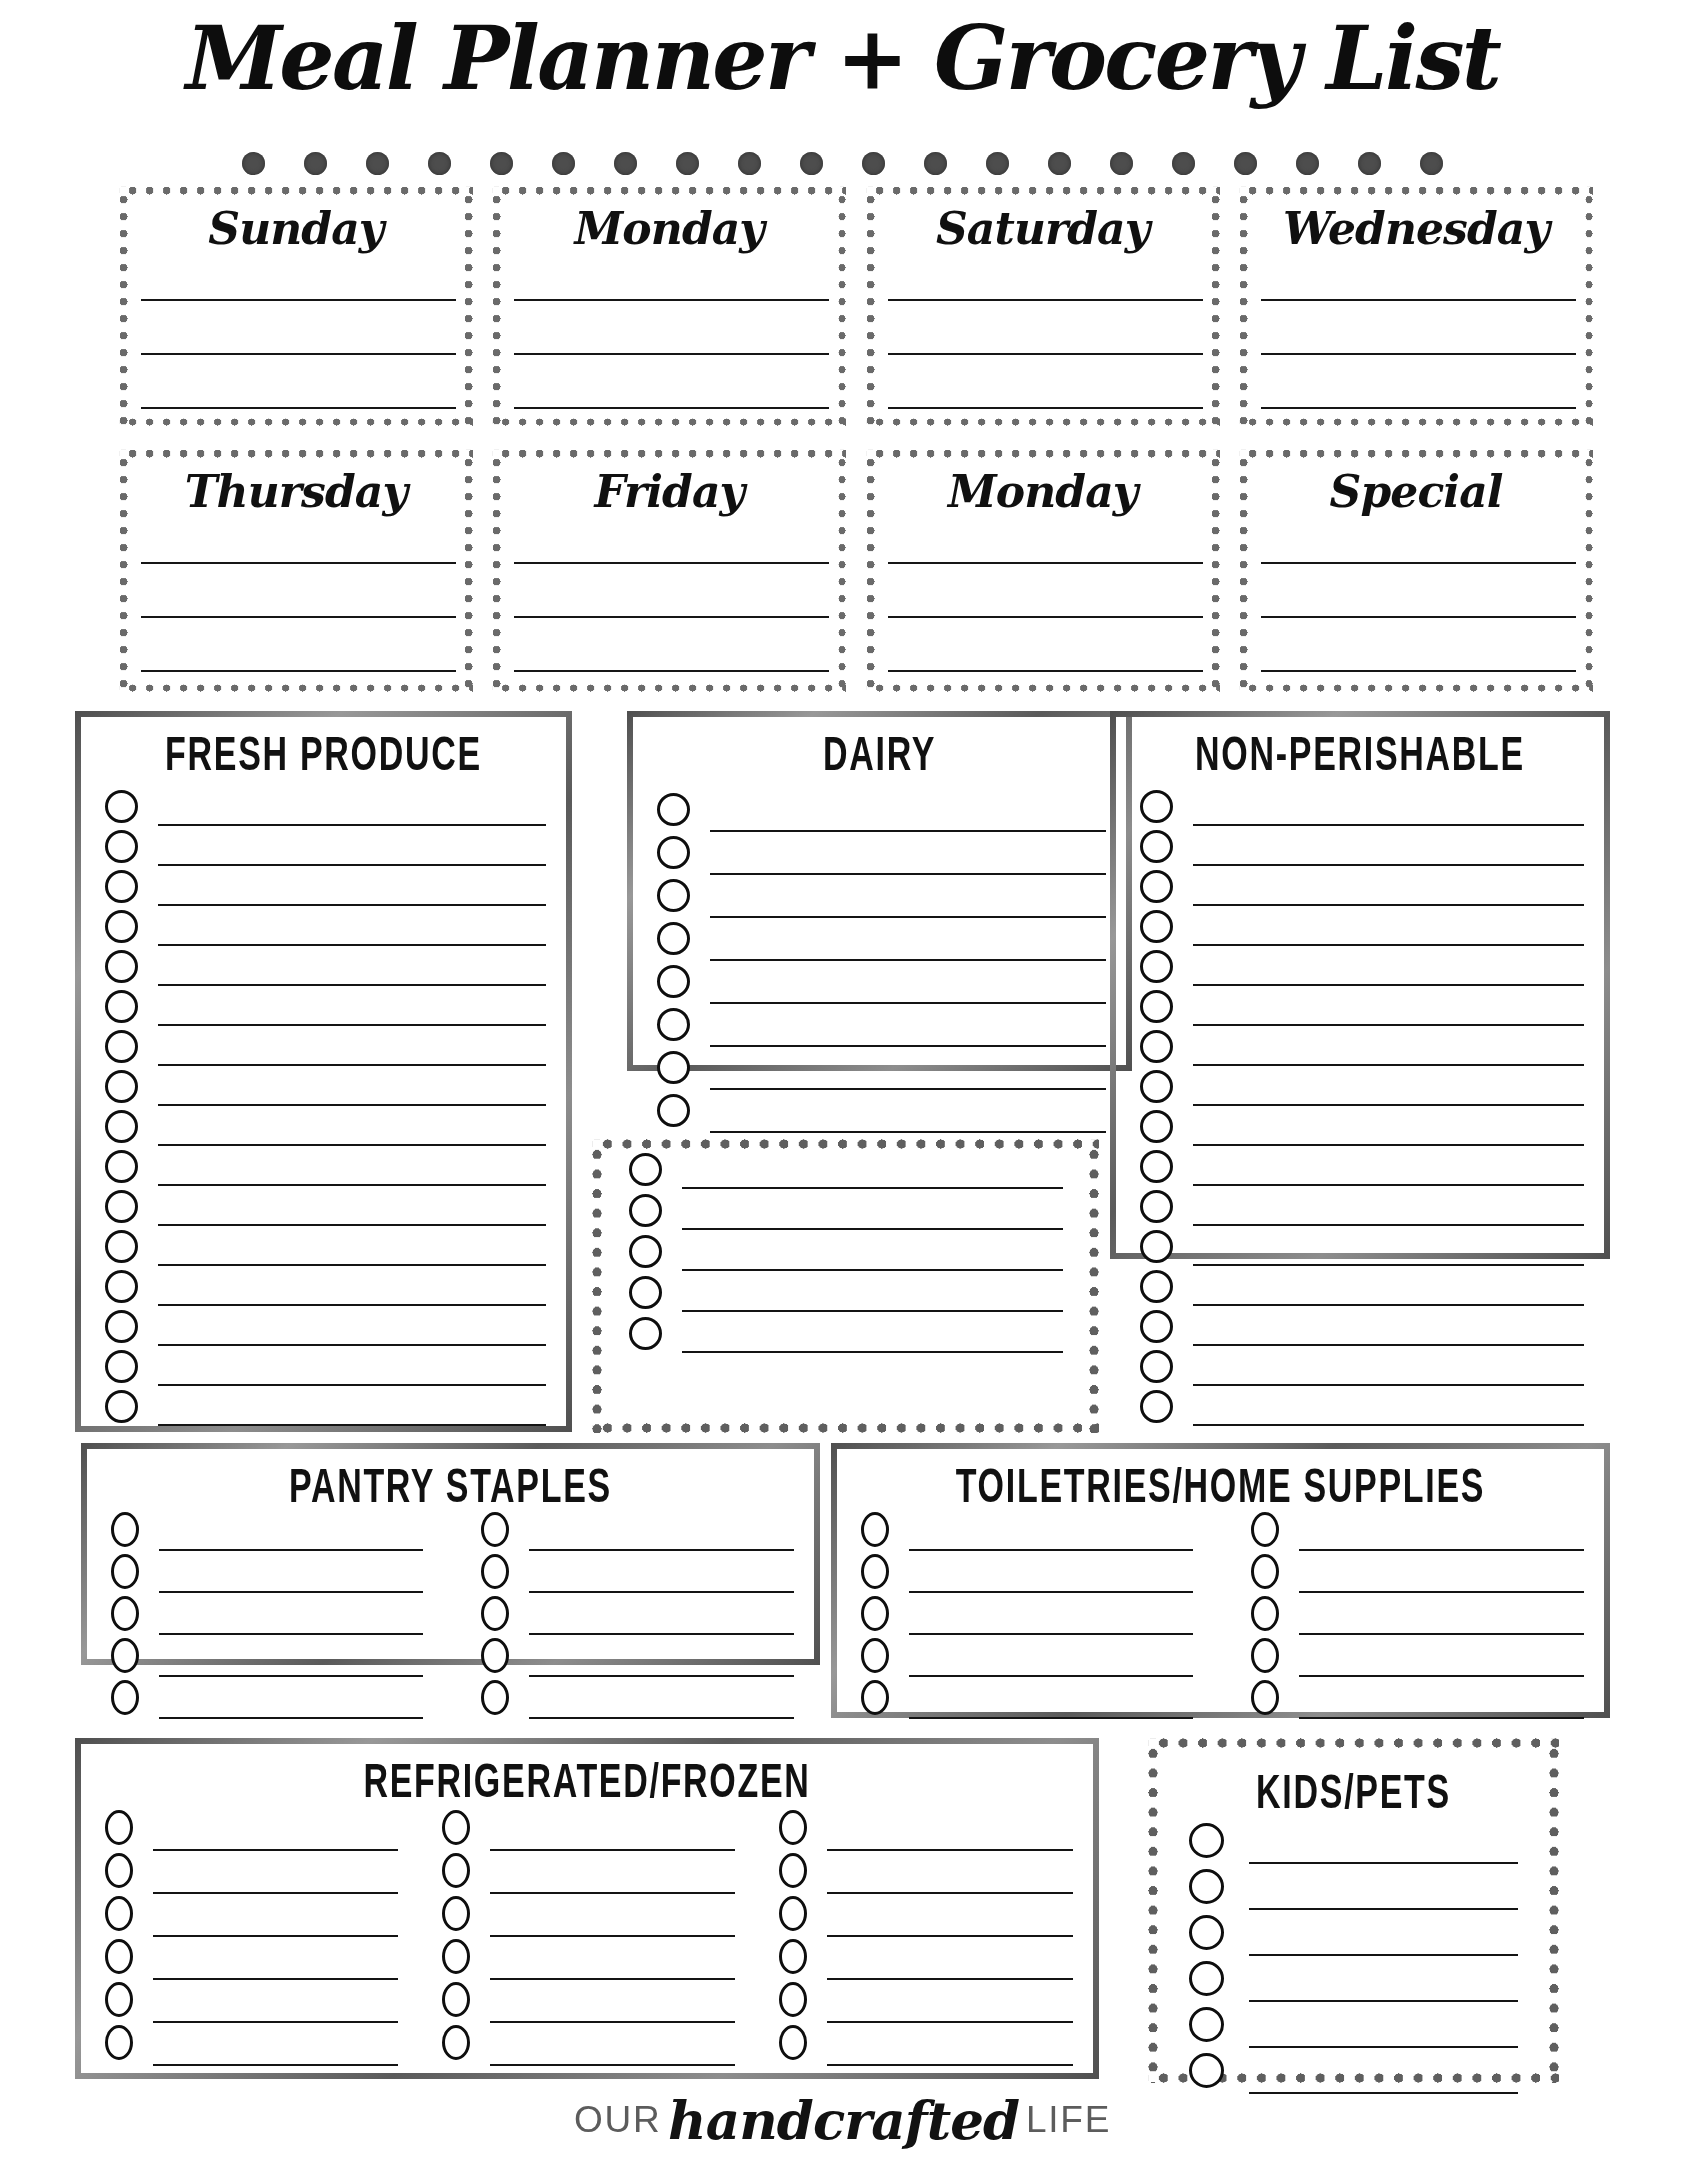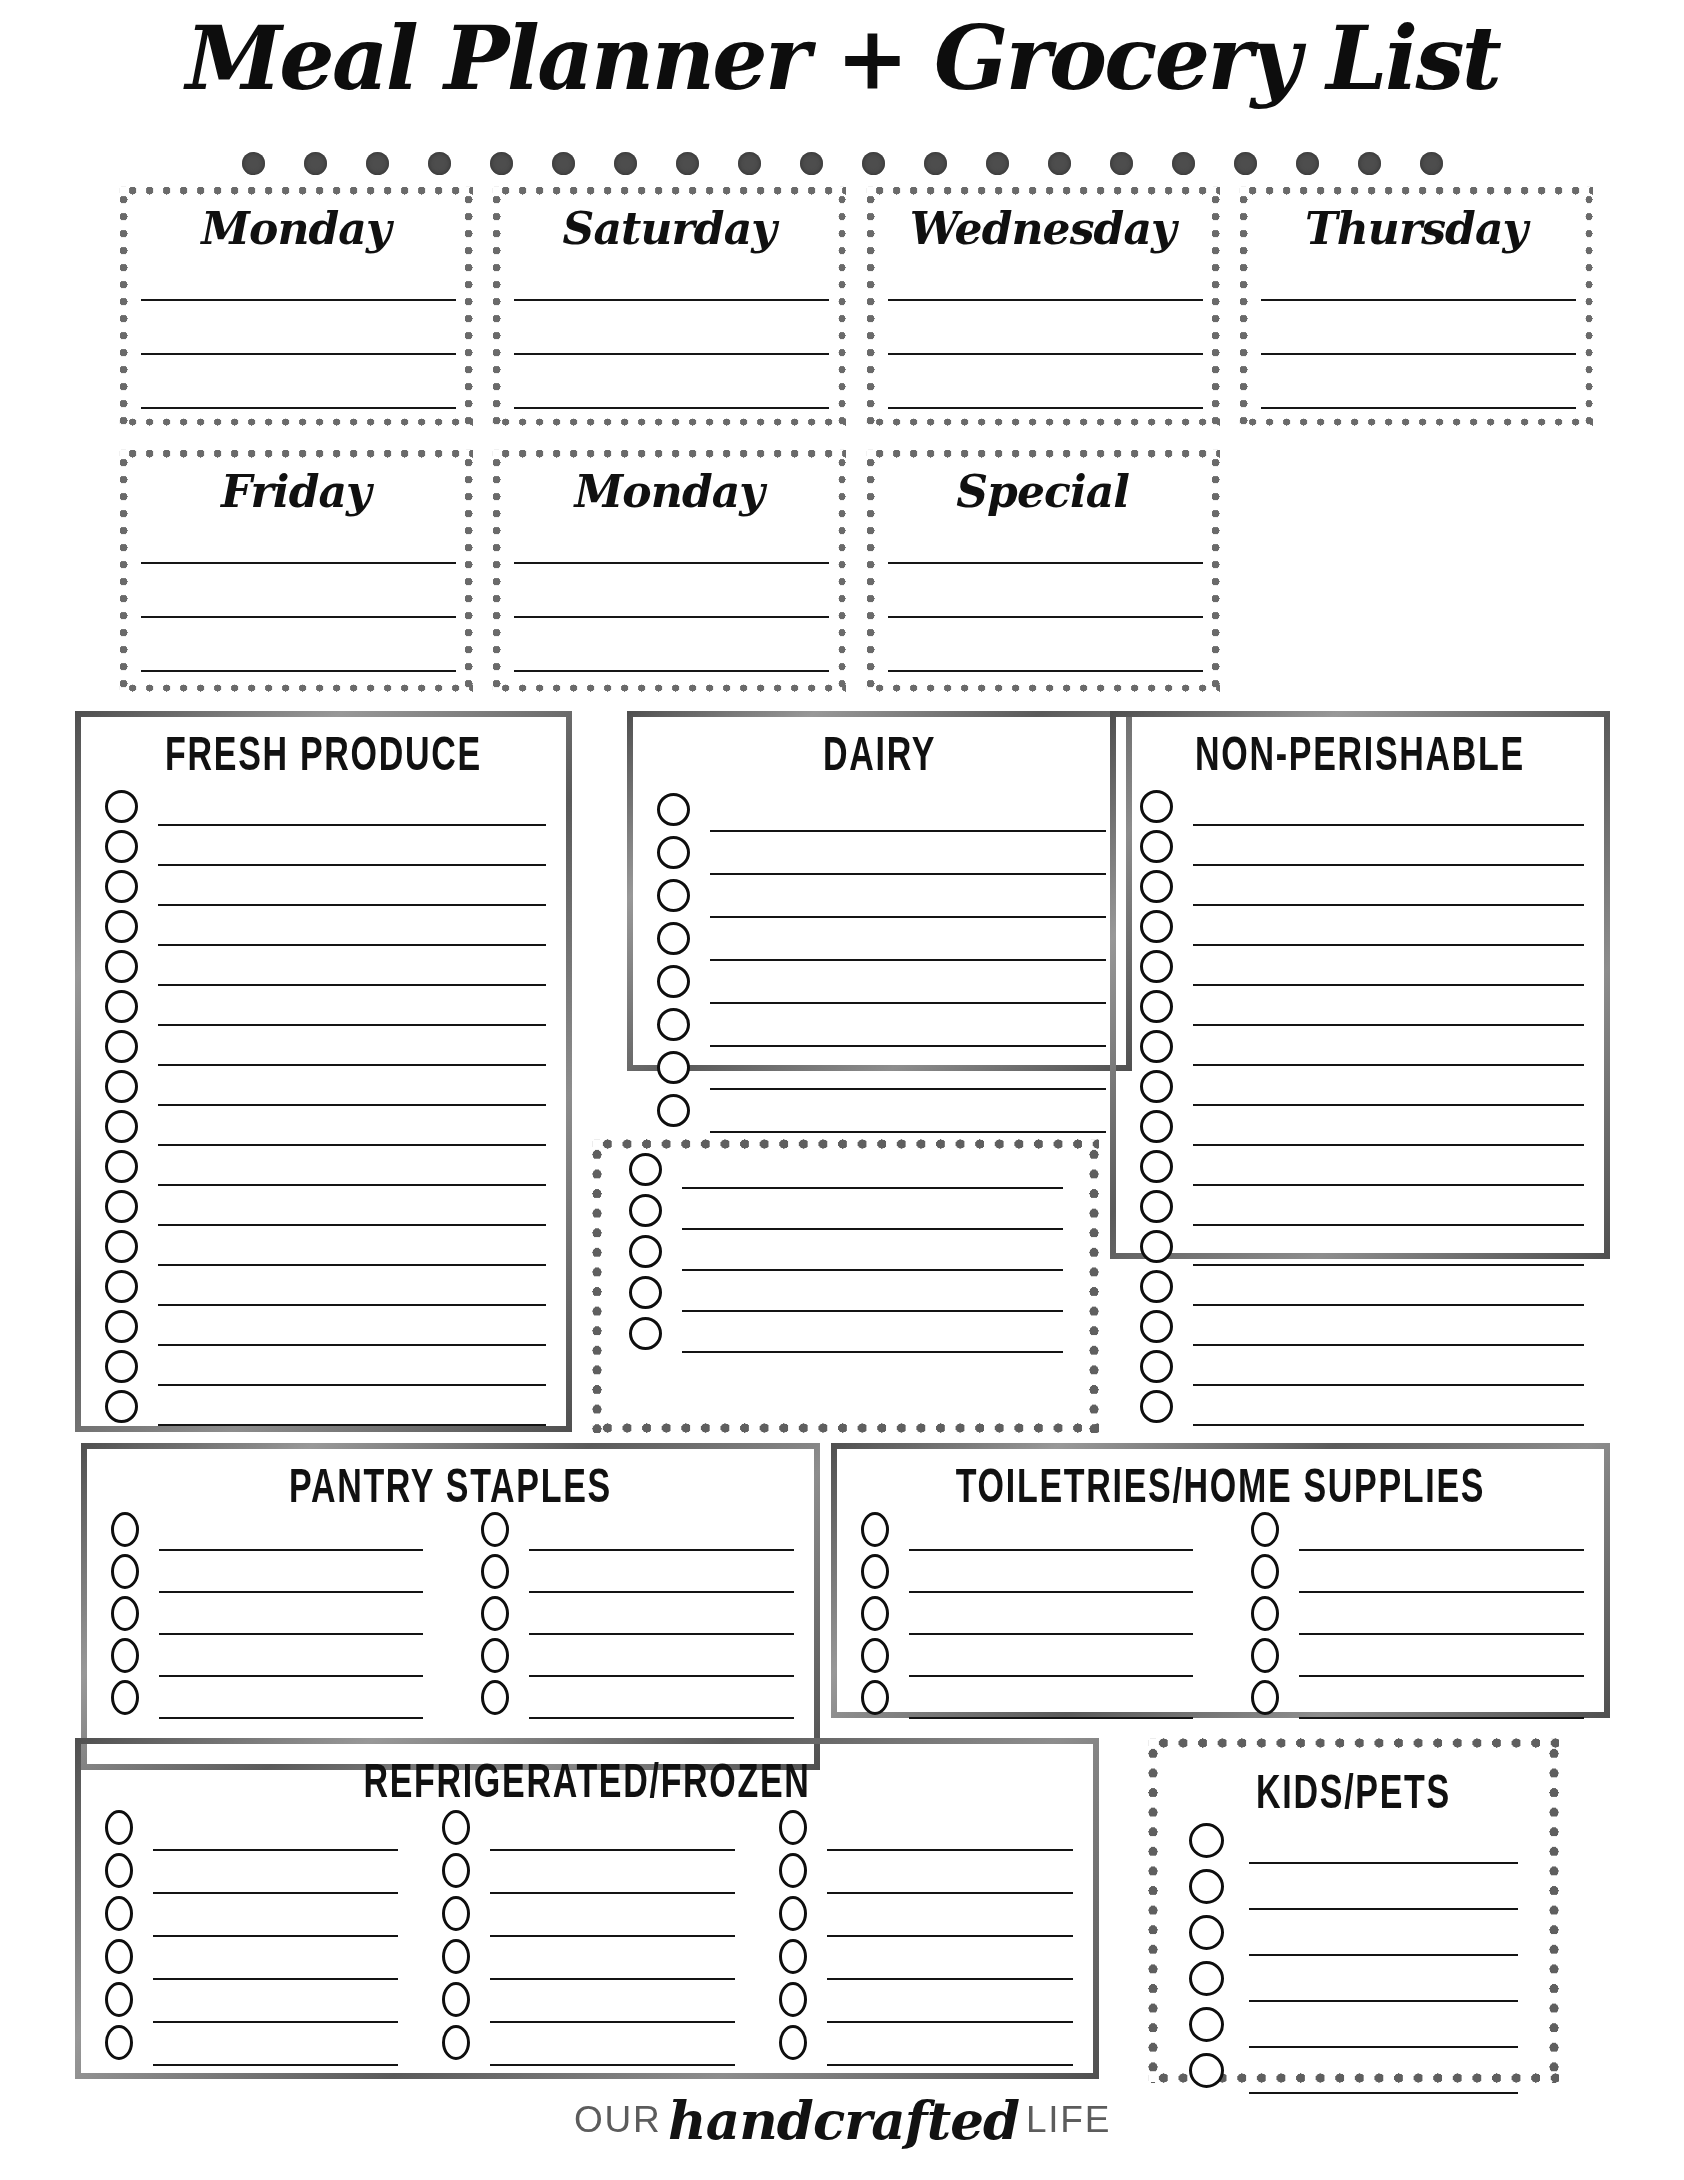--- a/index.html
+++ b/index.html
@@ -59,21 +59,21 @@
   
   .sec{position:absolute;box-sizing:border-box;}
   .solid{
     border:6.8px solid transparent;
     border-image:linear-gradient(135deg,#4e4e4e,#989898 22%,#5a5a5a 48%,#8d8d8d 72%,#4f4f4f) 8;
   }
   #box-fresh {left:75px;  top:711px;  width:497px; height:721px;}
   #box-dairy {left:627px; top:711px;  width:505px; height:360px;}
   #box-meat  {left:592px; top:1139px; width:507px; height:294px;}
   #box-nonper{left:1110px;top:711px;  width:500px; height:548px;}
-  #box-pantry{left:81px;  top:1443px; width:739px; height:327px;}
+  #box-pantry{left:81px;  top:1443px; width:739px; height:222px;}
   #box-toilet{left:831px; top:1443px; width:779px; height:275px;}
   #box-fridge{left:75px;  top:1738px; width:1024px;height:341px;}
   #box-kids  {left:1148px;top:1738px; width:411px; height:345px;}
 
   .sectitle{text-align:center;margin-top:10.2px;}
   .sectitle span{
     display:inline-block;font-family:"Liberation Sans",sans-serif;font-weight:700;
     font-size:34px;letter-spacing:1.7px;color:#111;transform:scaleY(1.4);transform-origin:top center;
   }
   #box-meat .sectitle{margin-top:13.6px;}
@@ -136,20 +136,29 @@
     <div class="bdot"></div>
     <div class="bdot"></div>
     <div class="bdot"></div>
     <div class="bdot"></div>
     <div class="bdot"></div>
     <div class="bdot"></div>
   </div>
 
 <div class="days">
   <div class="daybox dotted">
+    <div class="dname">Sunday</div>
+    <div class="dlines">
+
+    <div class="dayline"></div>
+        <div class="dayline"></div>
+        <div class="dayline"></div>
+      </div>
+  </div>
+  <div class="daybox dotted">
     <div class="dname">Monday</div>
     <div class="dlines">
 
     <div class="dayline"></div>
         <div class="dayline"></div>
         <div class="dayline"></div>
       </div>
   </div>
   <div class="daybox dotted">
     <div class="dname">Saturday</div>

